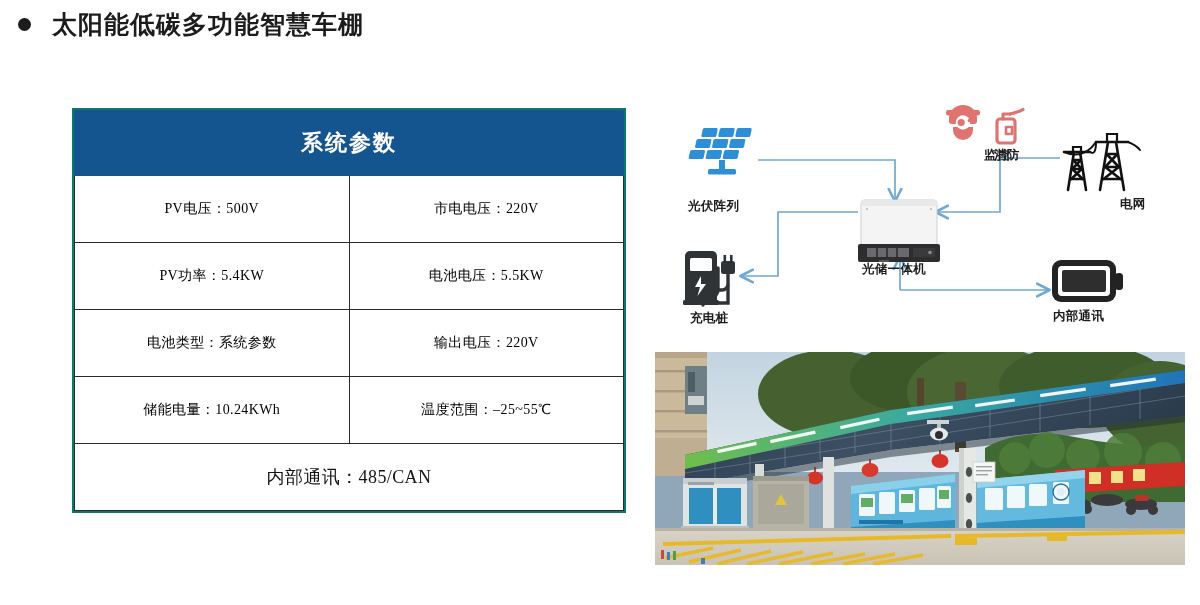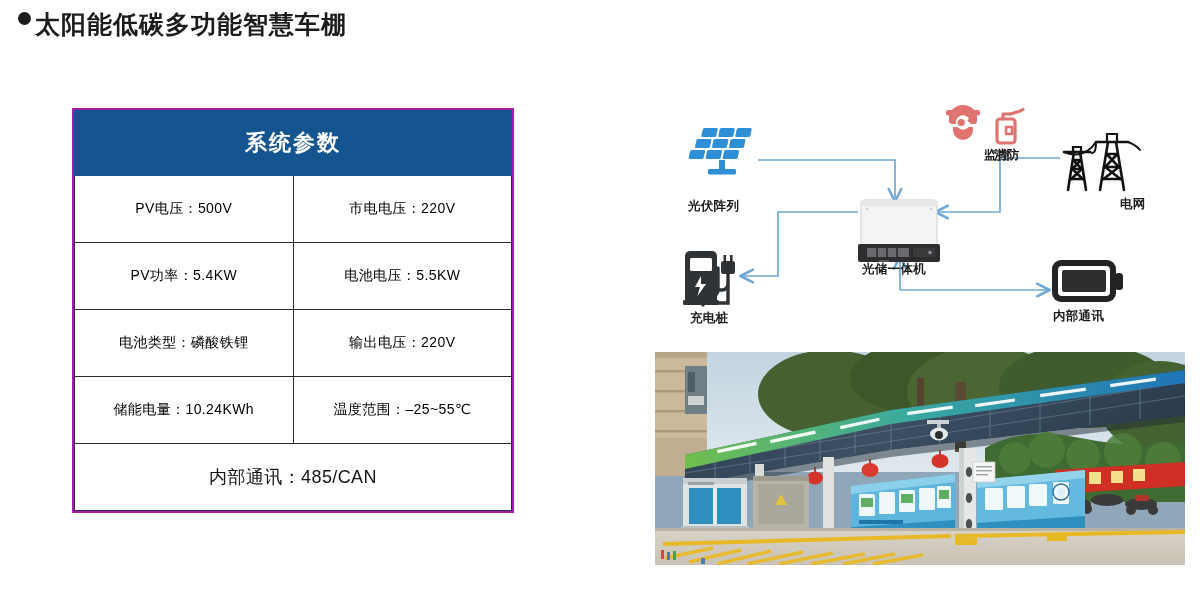--- a/index.html
+++ b/index.html
@@ -15,22 +15,22 @@
     overflow: hidden;
     position: relative;
   }
 
   
   #page-title-row {
     position: absolute;
     left: 18px;
     top: 12px;
     display: flex;
-    align-items: flex-start;
-    gap: 4px;
+    align-items: center;
+    gap: 21px;
   }
   #bullet-dot {
     width: 13px;
     height: 13px;
     border-radius: 50%;
     background: #1c1c1c;
     display: block;
     flex: 0 0 auto;
   }
   #page-title-text {
@@ -39,25 +39,26 @@
     letter-spacing: 1px;
     color: #1c1c1c;
     line-height: 1;
   }
 
   
   #spec-table {
     position: absolute;
     left: 72px;
     top: 108px;
-    width: 442px;
-    border: 2px solid #a21caf;
+    width: 554px;
+    border: 2px solid #0f766e;
     border-collapse: collapse;
     background: #fff;
     box-sizing: border-box;
+    font-family: Liberation Serif, serif;
   }
   #spec-table table {
     width: 100%;
     border-collapse: collapse;
     table-layout: fixed;
   }
   #spec-table th, #spec-table td {
     border: 1px solid #2b2b2b;
     text-align: center;
     vertical-align: middle;
@@ -133,21 +134,21 @@
       </tr>
       <tr>
         <td class="tbl-cell">PV电压：500V</td>
         <td class="tbl-cell">市电电压：220V</td>
       </tr>
       <tr>
         <td class="tbl-cell">PV功率：5.4KW</td>
         <td class="tbl-cell">电池电压：5.5KW</td>
       </tr>
       <tr>
-        <td class="tbl-cell">电池类型：磷酸铁锂</td>
+        <td class="tbl-cell">电池类型：系统参数</td>
         <td class="tbl-cell">输出电压：220V</td>
       </tr>
       <tr>
         <td class="tbl-cell">储能电量：10.24KWh</td>
         <td class="tbl-cell">温度范围：–25~55℃</td>
       </tr>
       <tr>
         <td class="tbl-cell-wide" colspan="2">内部通讯：485/CAN</td>
       </tr>
     </tbody>

